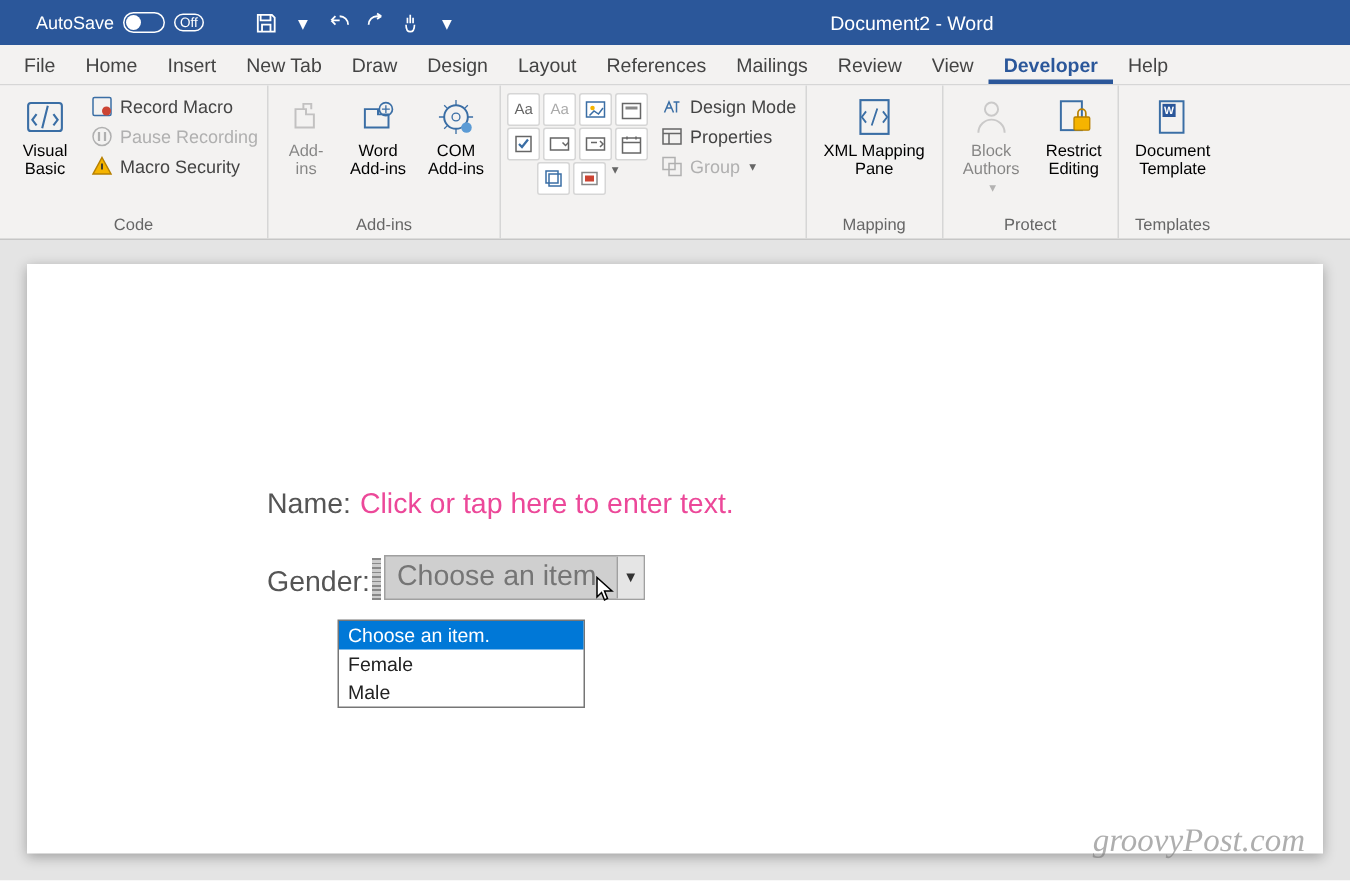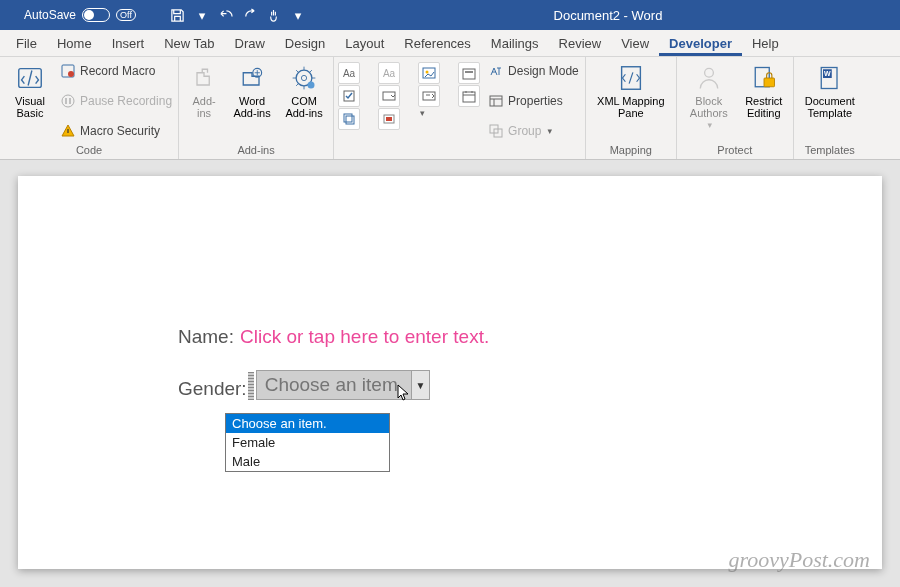--- a/index.html
+++ b/index.html
@@ -20,26 +20,26 @@
   .menu-active { color: #2b579a; font-weight: 600; border-bottom: 3px solid #2b579a; padding-bottom: 2px; }
 
   
   .ribbon { height: 103px; background: #f3f2f1; display: flex; border-bottom: 1px solid #c6c6c6; }
   .group { border-right: 1px solid #d6d6d6; display: flex; flex-direction: column; justify-content: space-between; padding: 3px 4px 0; }
   .group-body { display: flex; gap: 2px; flex: 1; align-items: flex-start; }
   .group-label { text-align: center; font-size: 11px; color: #666; padding: 2px 0 3px; }
   .big-btn { width: 52px; display: flex; flex-direction: column; align-items: center; font-size: 11px; text-align: center; gap: 1px; padding: 2px 0; }
   .big-btn.disabled { opacity: .45; }
   .big-ico { width: 32px; height: 32px; display: flex; align-items: center; justify-content: center; }
-  .small-list { display: flex; flex-direction: column; gap: 12px; font-size: 12px; color: #444; padding-top: 2px; }
+  .small-list { display: flex; flex-direction: column; gap: 2px; font-size: 12px; color: #444; padding-top: 2px; }
   .small-item { display: flex; align-items: center; gap: 4px; padding: 1px 2px; }
   .small-item.disabled { color: #b0b0b0; }
   .sm-ico { width: 16px; height: 16px; display: inline-flex; align-items: center; justify-content: center; }
   .ctl-grid { display: flex; flex-direction: column; gap: 1px; padding-top: 2px; }
-  .ctl-row { display: flex; gap: 18px; }
+  .ctl-row { display: flex; gap: 2px; justify-content: center; }
   .ctl-btn { width: 22px; height: 22px; border: 1px solid #d6d6d6; border-radius: 2px; display: flex; align-items: center; justify-content: center; background: #fff; }
   .chev { font-size: 9px; color: #666; padding-left: 2px; }
 
   
   .workspace { position: absolute; top: 160px; left: 0; right: 0; bottom: 0; background: #e4e4e4; padding: 16px 18px 18px; }
   .page { width: 100%; height: 100%; background: #fff; box-shadow: 0 2px 8px rgba(0,0,0,.3); position: relative; padding: 150px 160px 0; color: #555; font-size: 19px; }
 
   .form-row { display: flex; align-items: flex-end; margin-bottom: 22px; }
   .lbl { color: #555; }
   .placeholder { color: #ec4899; margin-left: 6px; }

